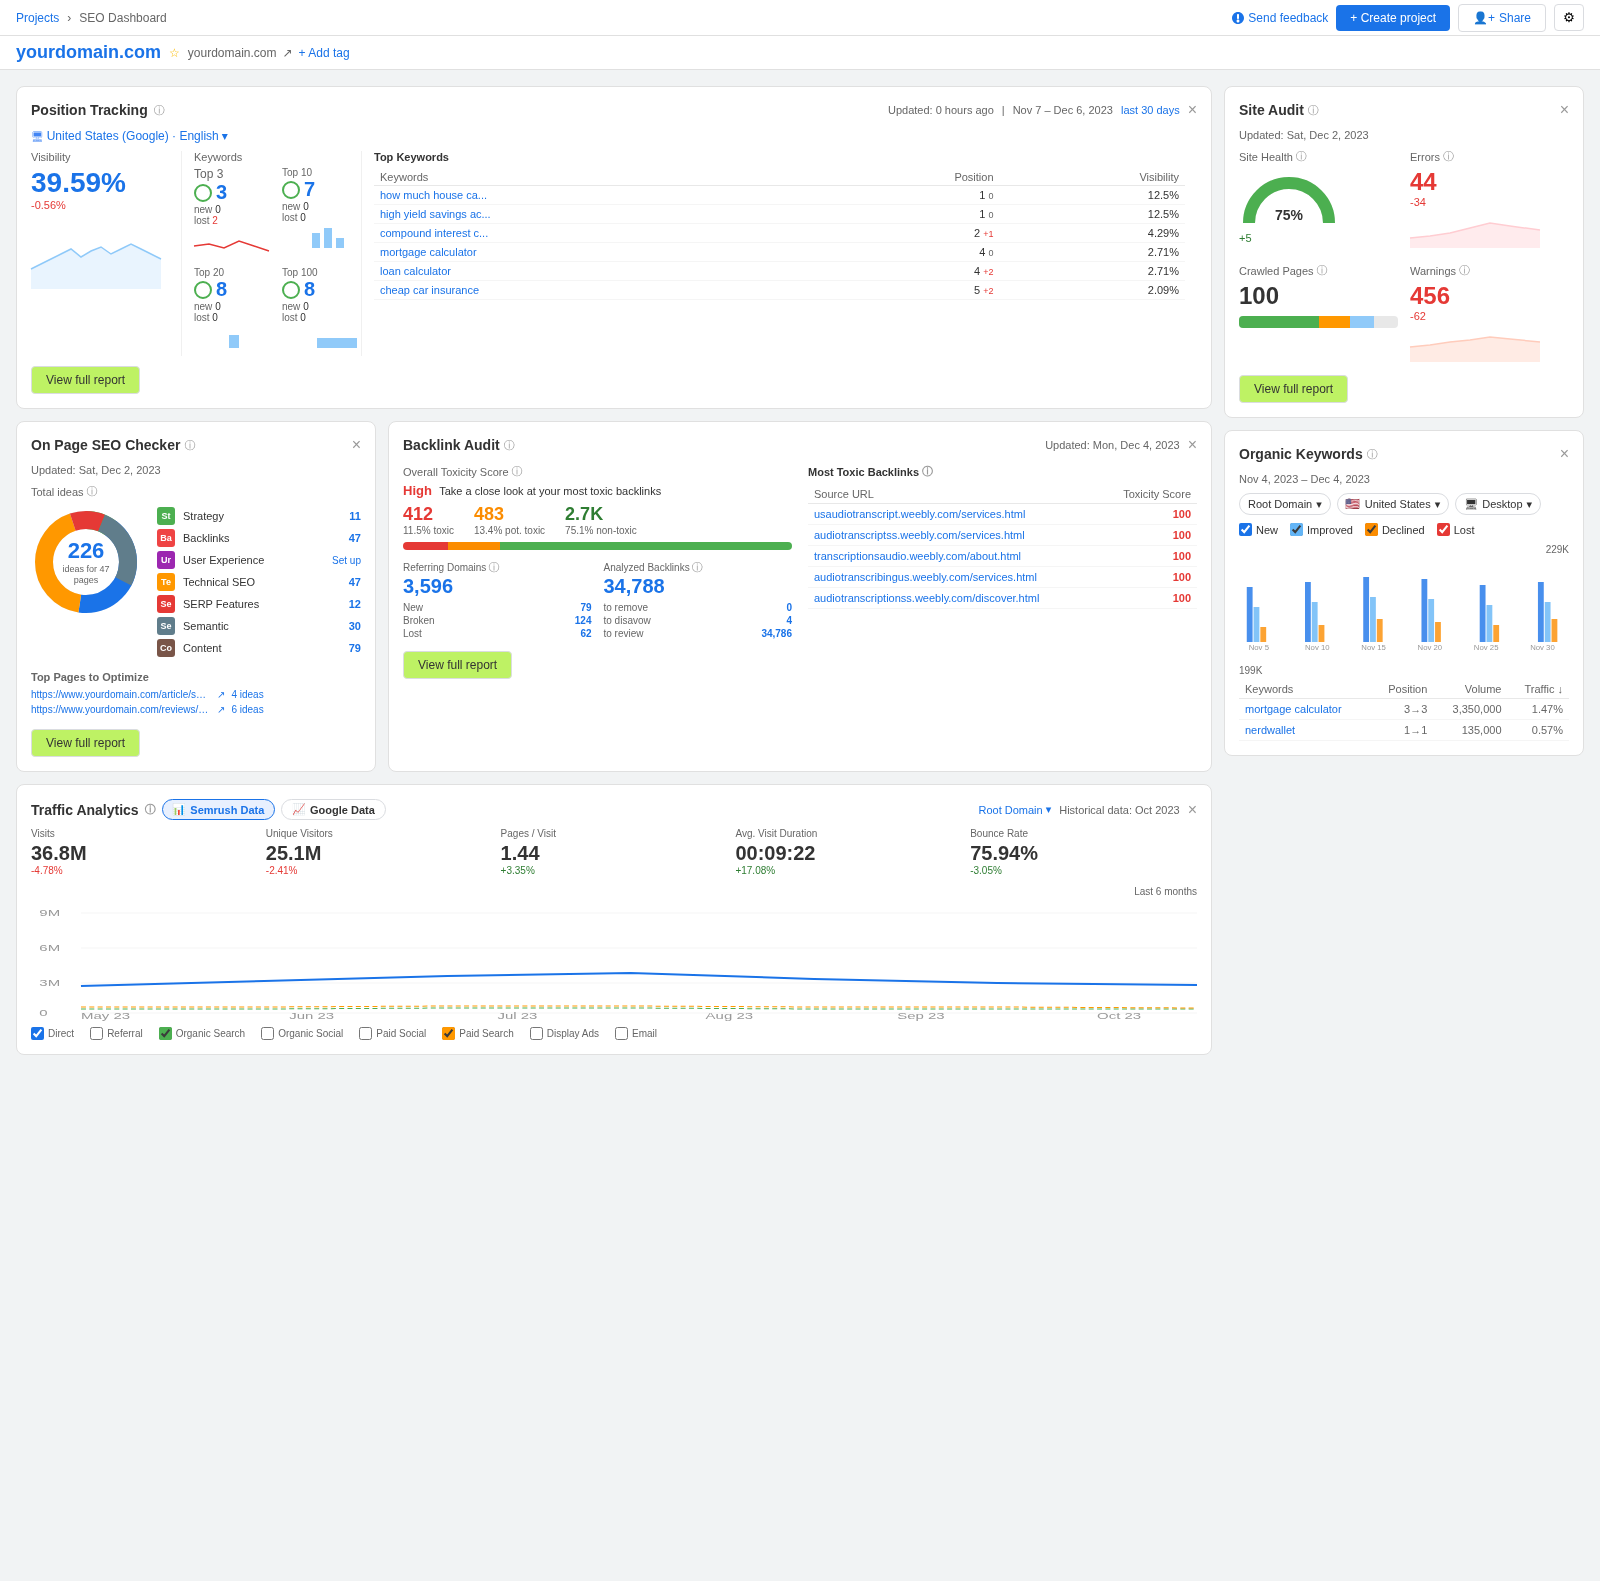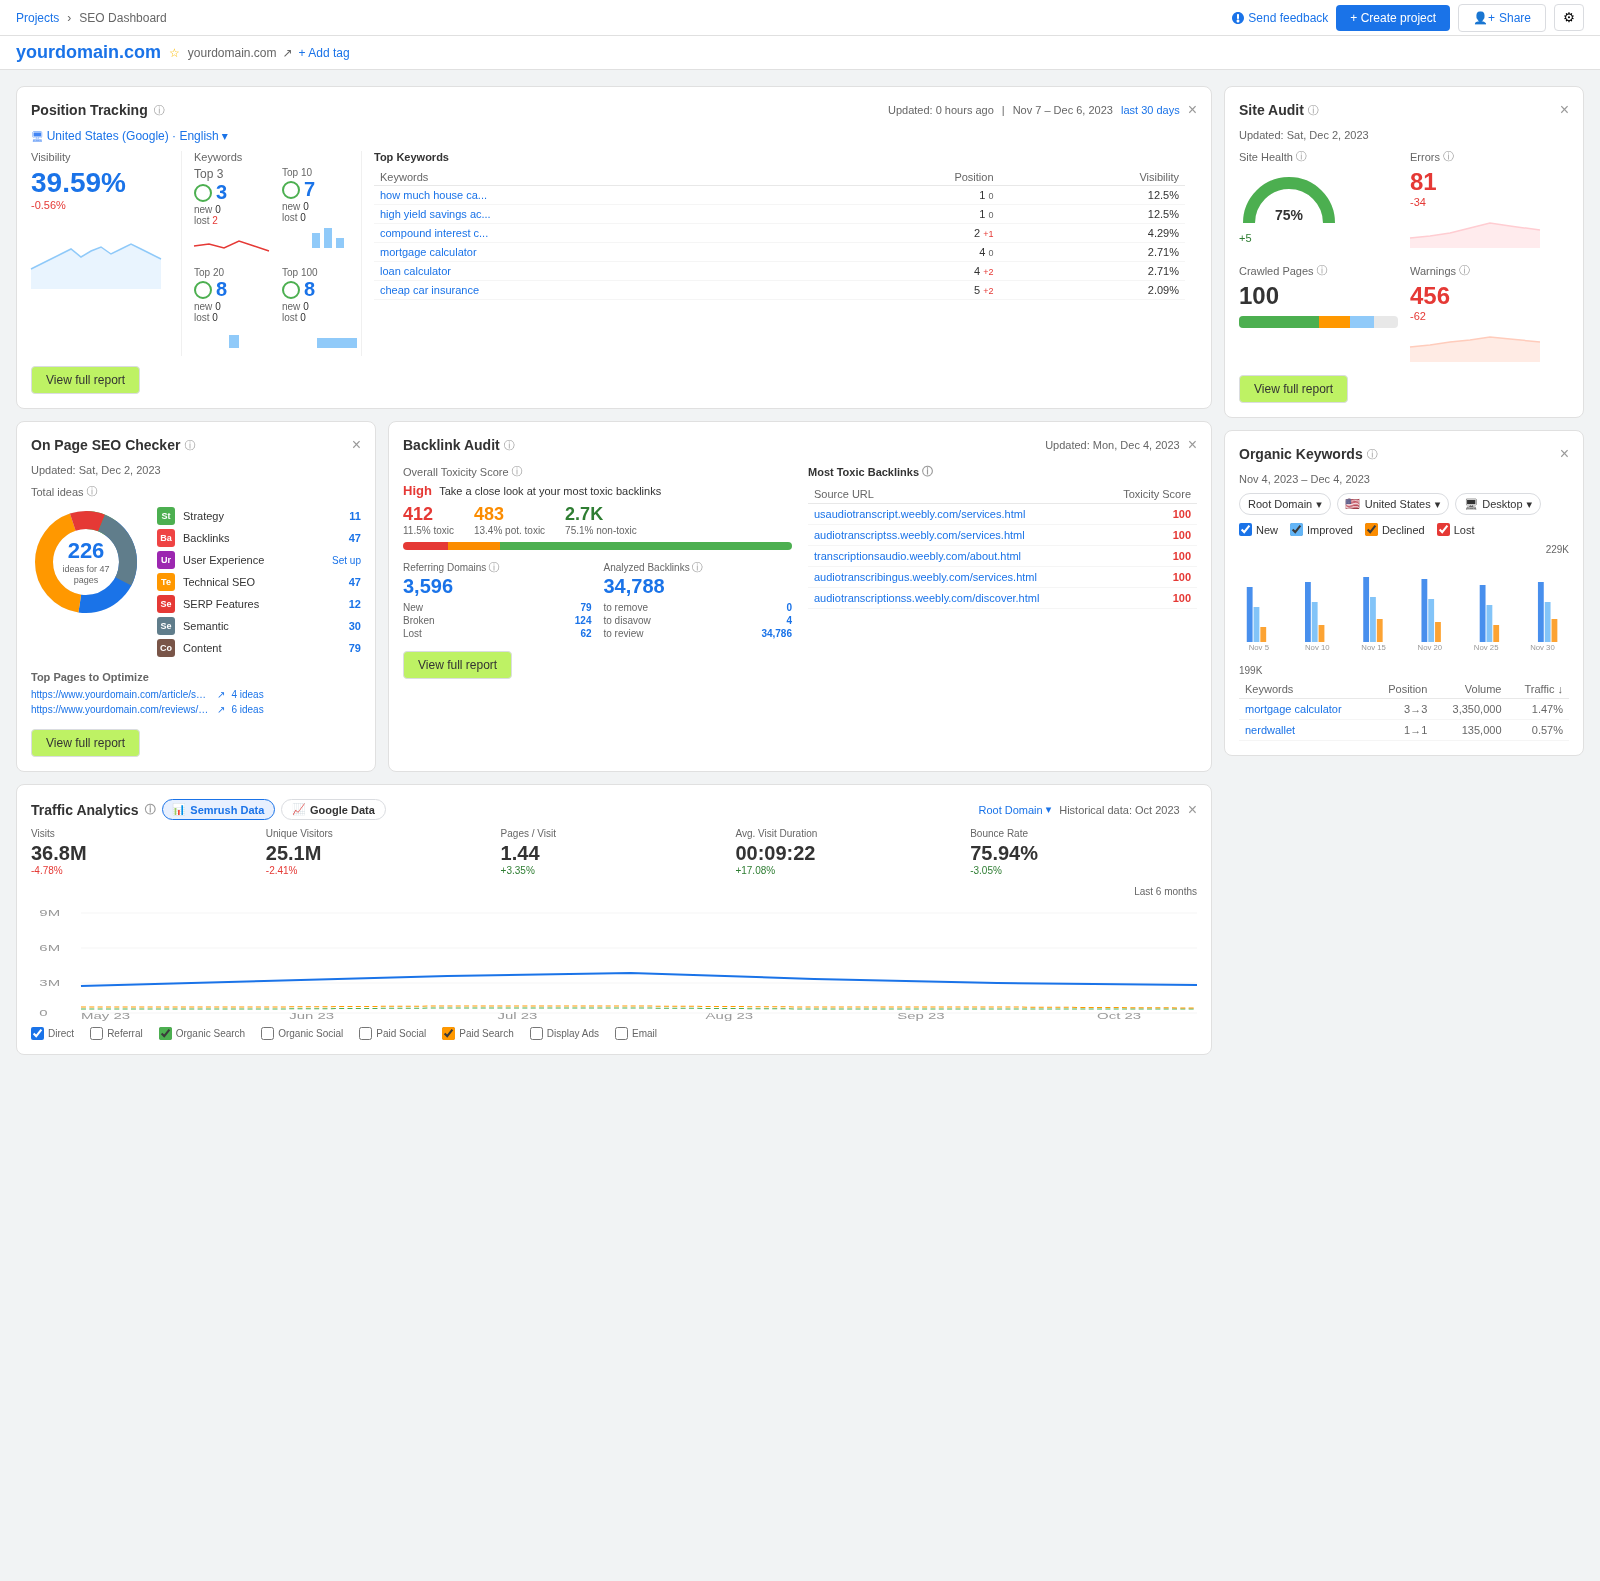--- a/index.html
+++ b/index.html
@@ -711,21 +711,21 @@
             </svg>
           </div>
           <div style="font-size:11px;color:#2e7d32">+5</div>
         </div>
 
         <div>
           <div class="sa-label">
             <span>Errors</span>
             <span class="info-icon">ⓘ</span>
           </div>
-          <div class="sa-value red">81</div>
+          <div class="sa-value red">44</div>
           <div class="sa-change neg">-34</div>
           <svg width="130" height="40" viewBox="0 0 130 40">
             <polyline points="0,30 20,28 40,25 60,20 80,15 100,18 130,22" fill="none" stroke="#ffcdd2" stroke-width="1.5"></polyline>
             <polygon points="0,30 20,28 40,25 60,20 80,15 100,18 130,22 130,40 0,40" fill="rgba(255,205,210,0.4)"></polygon>
           </svg>
         </div>
 
         <div>
           <div class="sa-label">
             <span>Crawled Pages</span>

